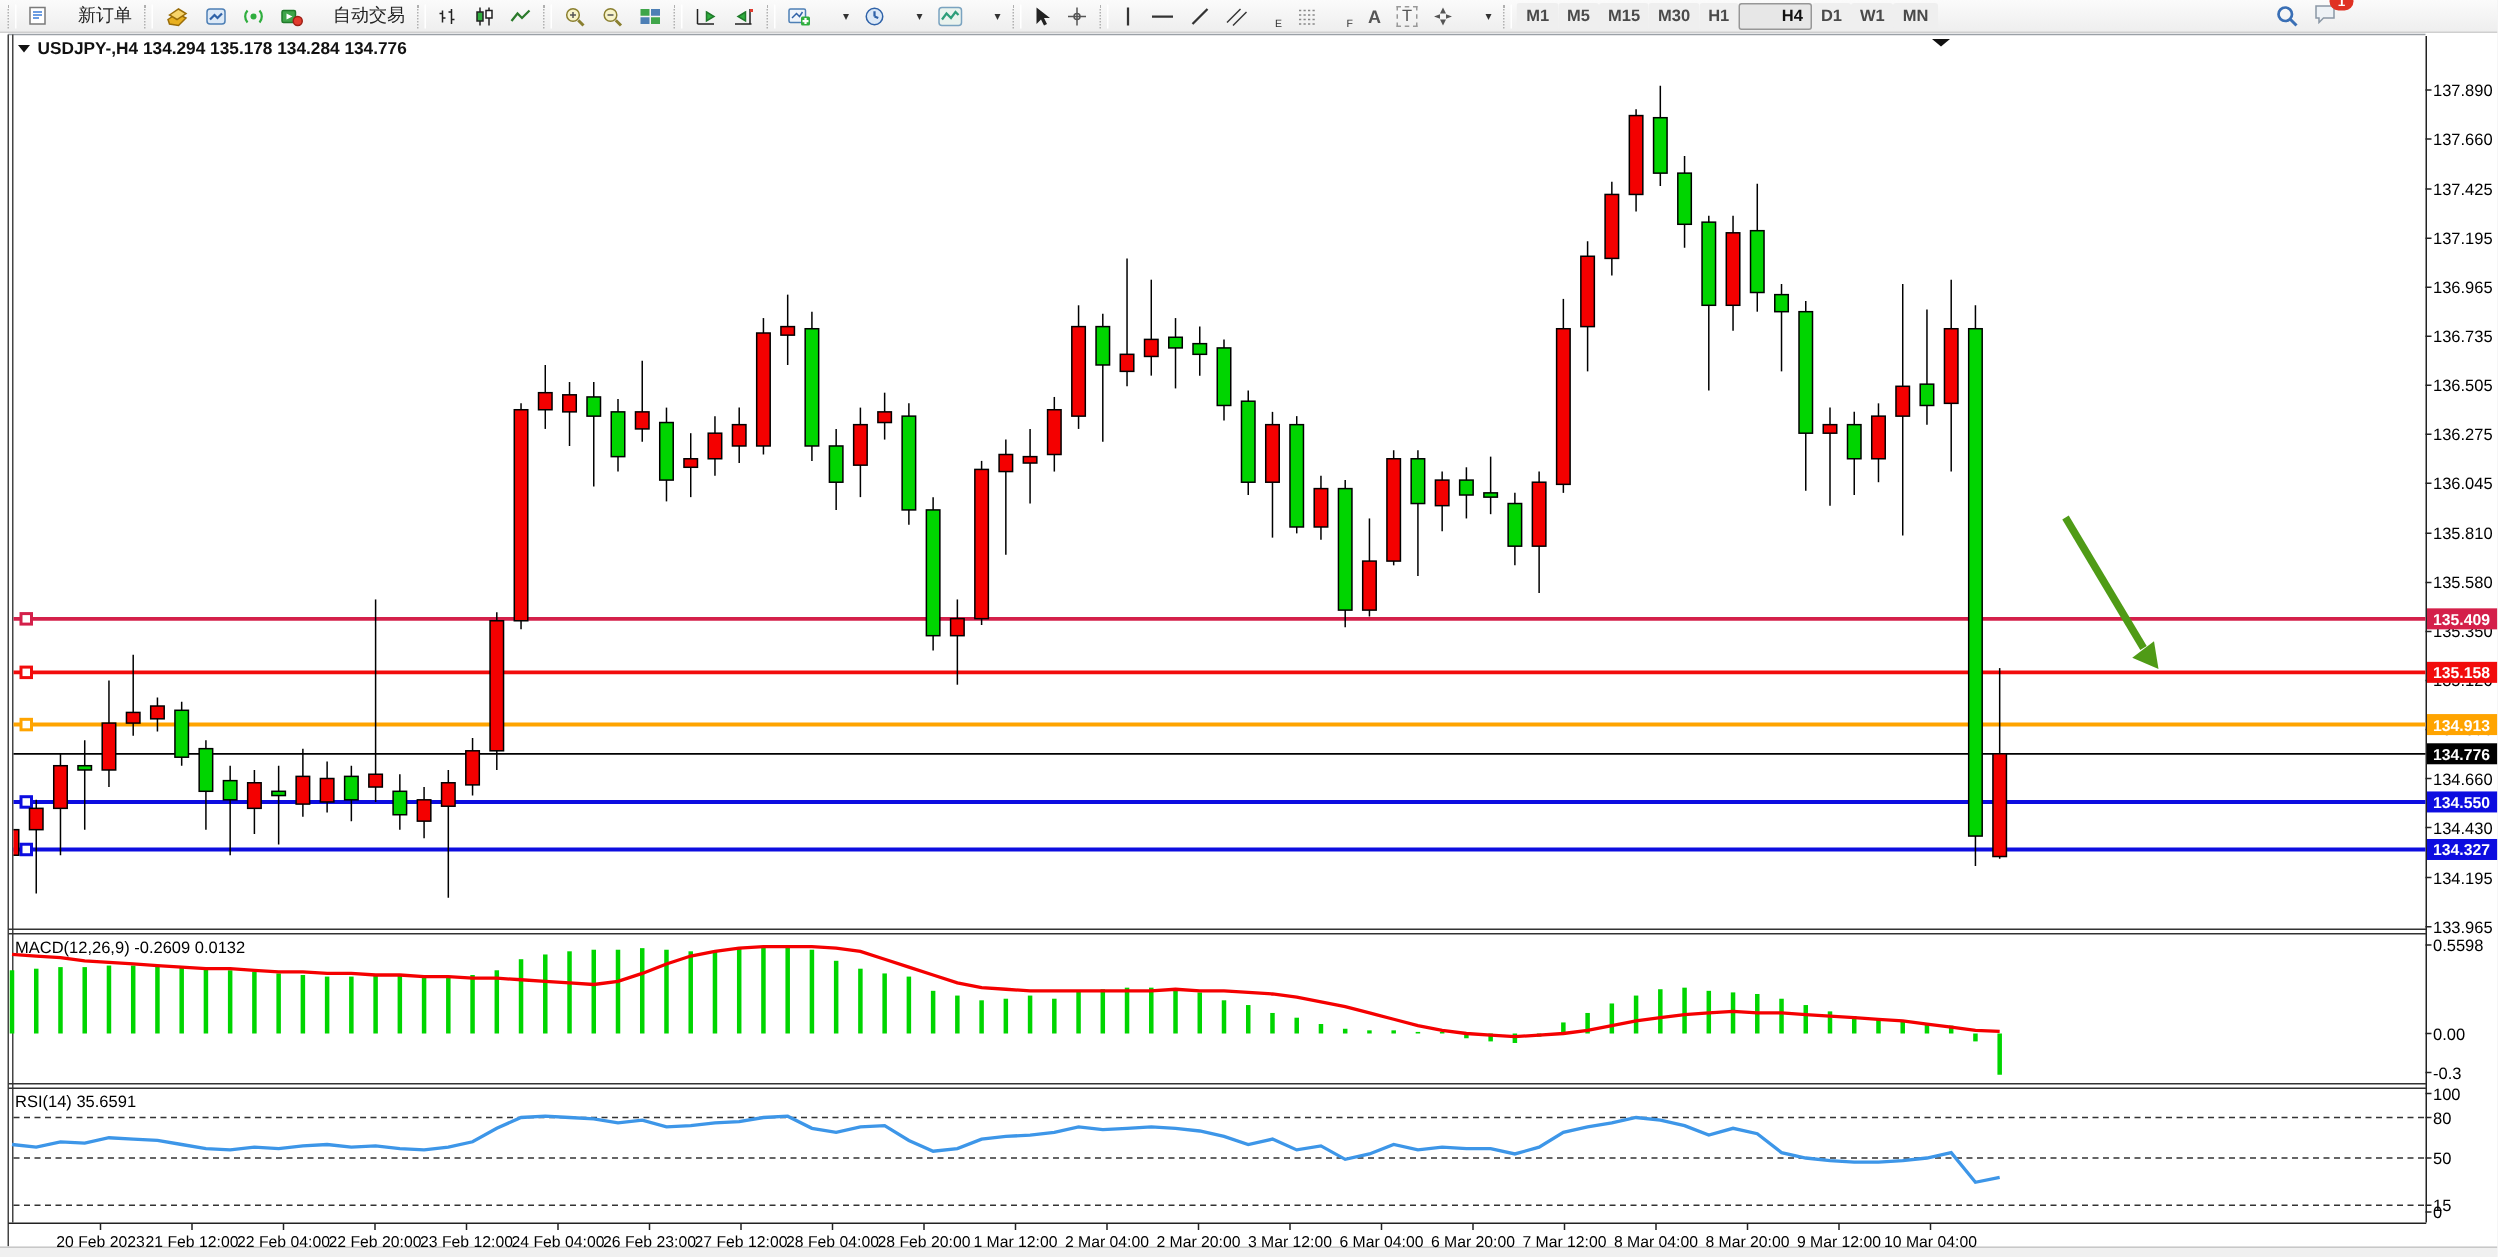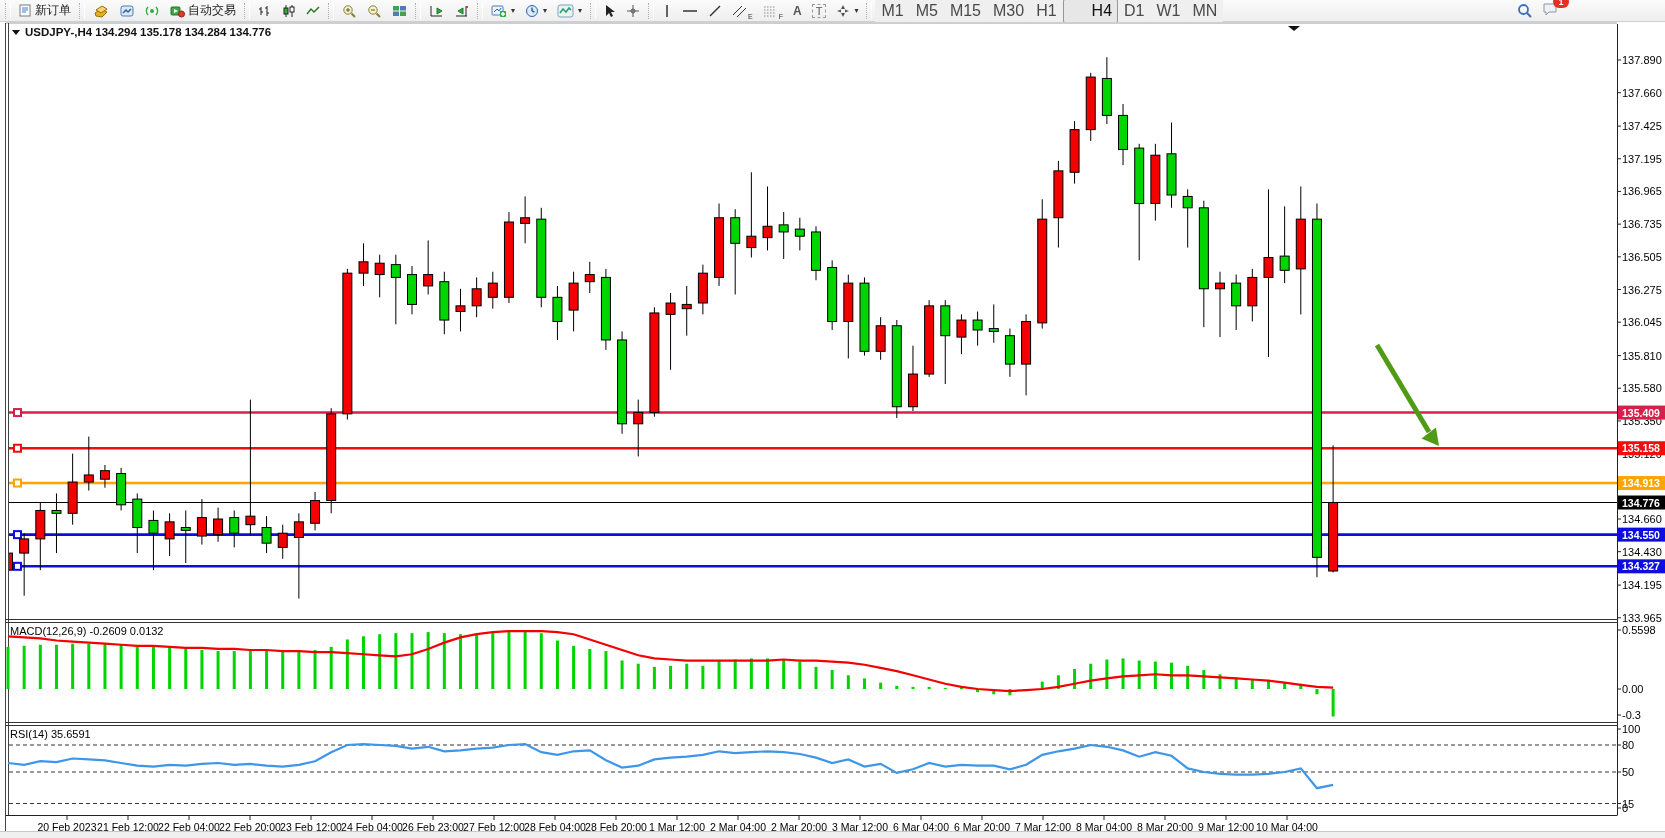--- a/index.html
+++ b/index.html
@@ -1,23 +1,23 @@
 <!DOCTYPE html>
 <html><head>
 <meta charset="utf-8">
 <style>
   html,body{margin:0;padding:0;background:#f0f0f0;width:1665px;height:838px;overflow:hidden;
             font-family:"Liberation Sans","DejaVu Sans",sans-serif;}
   .toolbar{height:22px;background:linear-gradient(#fbfbfb,#eeeeee);border-bottom:1px solid #cfcfcf;
            display:flex;align-items:center;padding:0 2px;box-sizing:border-box;white-space:nowrap;}
-  .tb-btn{display:inline-flex;align-items:center;gap:3px;height:20px;padding:0 4px;border:1px solid transparent;
+  .tb-btn{display:inline-flex;align-items:center;gap:20px;height:20px;padding:0 4px;border:1px solid transparent;
           border-radius:2px;font-size:12px;color:#222;background:transparent;cursor:default;}
   .tb-btn svg{display:block}
   .grip{width:4px;height:16px;margin:0 3px;border-left:1px dotted #b0b0b0;border-right:1px solid #fff;}
-  .tf{font-size:16px;font-weight:normal;color:#4a4a4a;padding:2px 5px;border:1px solid transparent;border-radius:2px;}
+  .tf{font-size:11px;font-weight:bold;color:#4a4a4a;padding:2px 5px;border:1px solid transparent;border-radius:2px;}
   .tf.active{background:#e7e7e7;border:1px solid #979797;color:#111;padding-left:28px;}
   .dd{font-size:8px;color:#333;margin-left:1px;}
   .spacer{flex:1}
   .badge{position:absolute;top:-4px;right:-6px;min-width:12px;height:12px;border-radius:7px;background:#e03123;
          color:#fff;font-size:9px;font-weight:bold;line-height:12px;text-align:center;padding:0 2px;}
   .chat-wrap{position:relative;margin-right:100px;}
   .chart-area{position:relative;width:1665px;height:816px;background:#ffffff;}
   svg text{font-family:"Liberation Sans","DejaVu Sans",sans-serif;}
 </style>
 </head>

